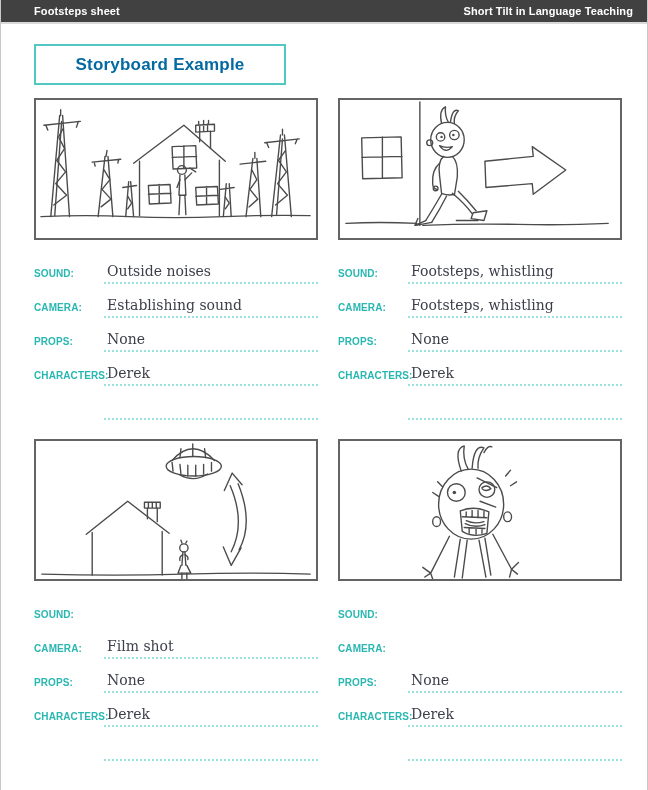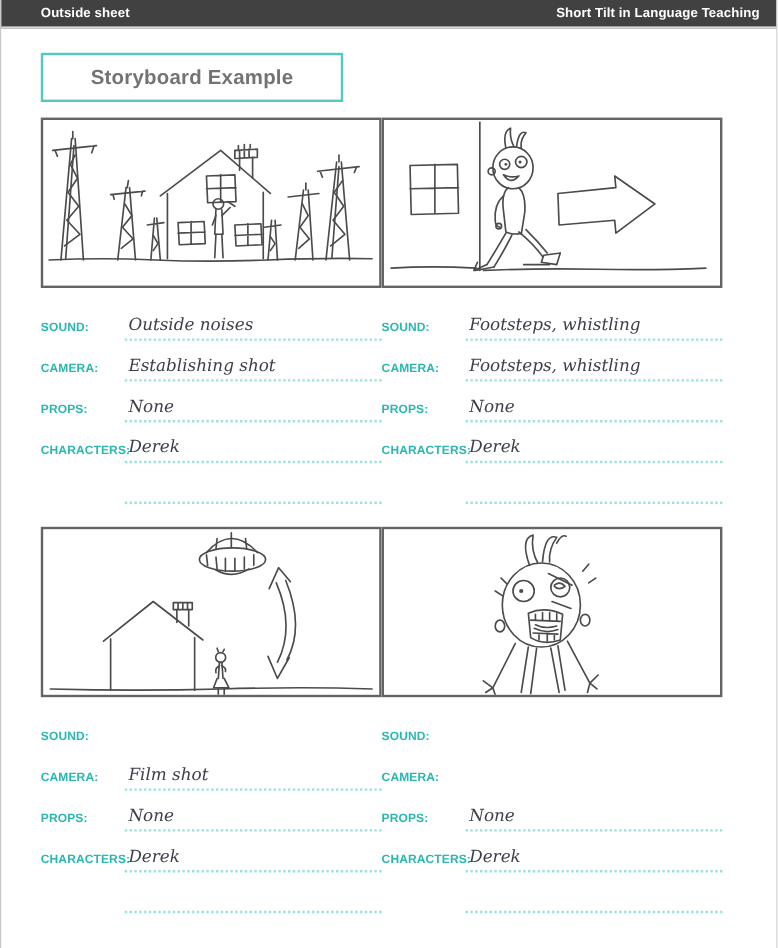--- a/index.html
+++ b/index.html
@@ -31,27 +31,28 @@
     font-size:11px;
     font-weight:bold;
     letter-spacing:.1px;
   }
   .title-box{
     box-sizing:border-box;
     margin:20px 0 13px 33px;
     width:252px;height:41px;
     border:2px solid #53c7c1;
     display:flex;align-items:center;justify-content:center;
-    font-size:17px;font-weight:bold;color:#737373;letter-spacing:.2px;
+    font-size:17px;font-weight:bold;color:#0369a1;letter-spacing:.2px;
   }
   .grid{
     margin-left:33px;
     width:588px;
     display:grid;
     grid-template-columns:284px 284px;
+    column-gap:20px;
   }
   .sketch-box{
     box-sizing:border-box;
     width:284px;height:142px;
     border:2px solid #646464;
     background:#ffffff;
   }
   .sketch-box svg{display:block;width:100%;height:100%;}
   .sk{stroke:#4b4b4b;stroke-width:1.4;fill:none;stroke-linecap:round;stroke-linejoin:round;}
   .skf{fill:#4b4b4b;stroke:none;}
@@ -61,34 +62,33 @@
     width:70px;flex:0 0 70px;
     font-size:10px;font-weight:bold;color:#2ab7b2;
     letter-spacing:.1px;white-space:nowrap;
     padding-bottom:5px;
   }
   .fvalue{
     flex:1;
     border-bottom:2px dotted #9ae2de;
     padding:0 0 2px 3px;
     font-family:"DejaVu Serif",serif;
-    font-style:italic;
     font-size:14px;
     line-height:17px;
     color:#3c3f4a;
     white-space:nowrap;
   }
 </style>
 </head>
 <body>
 
 <div class="page">
 
   <div class="topbar">
-    <span>Outside sheet</span>
+    <span>Footsteps sheet</span>
     <span>Short Tilt in Language Teaching</span>
   </div>
 
   <div class="title-box">
     <span>Storyboard Example</span>
   </div>
 
   <div class="grid">
 
     <div>
@@ -136,21 +136,21 @@
           <path class="sk" d="M244,118 L250,40" stroke-width="0.8"></path>
         </svg>
       </div>
       <div class="fields">
         <div class="frow">
           <span class="flabel">SOUND:</span>
           <span class="fvalue">Outside noises</span>
         </div>
         <div class="frow">
           <span class="flabel">CAMERA:</span>
-          <span class="fvalue">Establishing shot</span>
+          <span class="fvalue">Establishing sound</span>
         </div>
         <div class="frow">
           <span class="flabel">PROPS:</span>
           <span class="fvalue">None</span>
         </div>
         <div class="frow">
           <span class="flabel">CHARACTERS:</span>
           <span class="fvalue">Derek</span>
         </div>
         <div class="frow">

